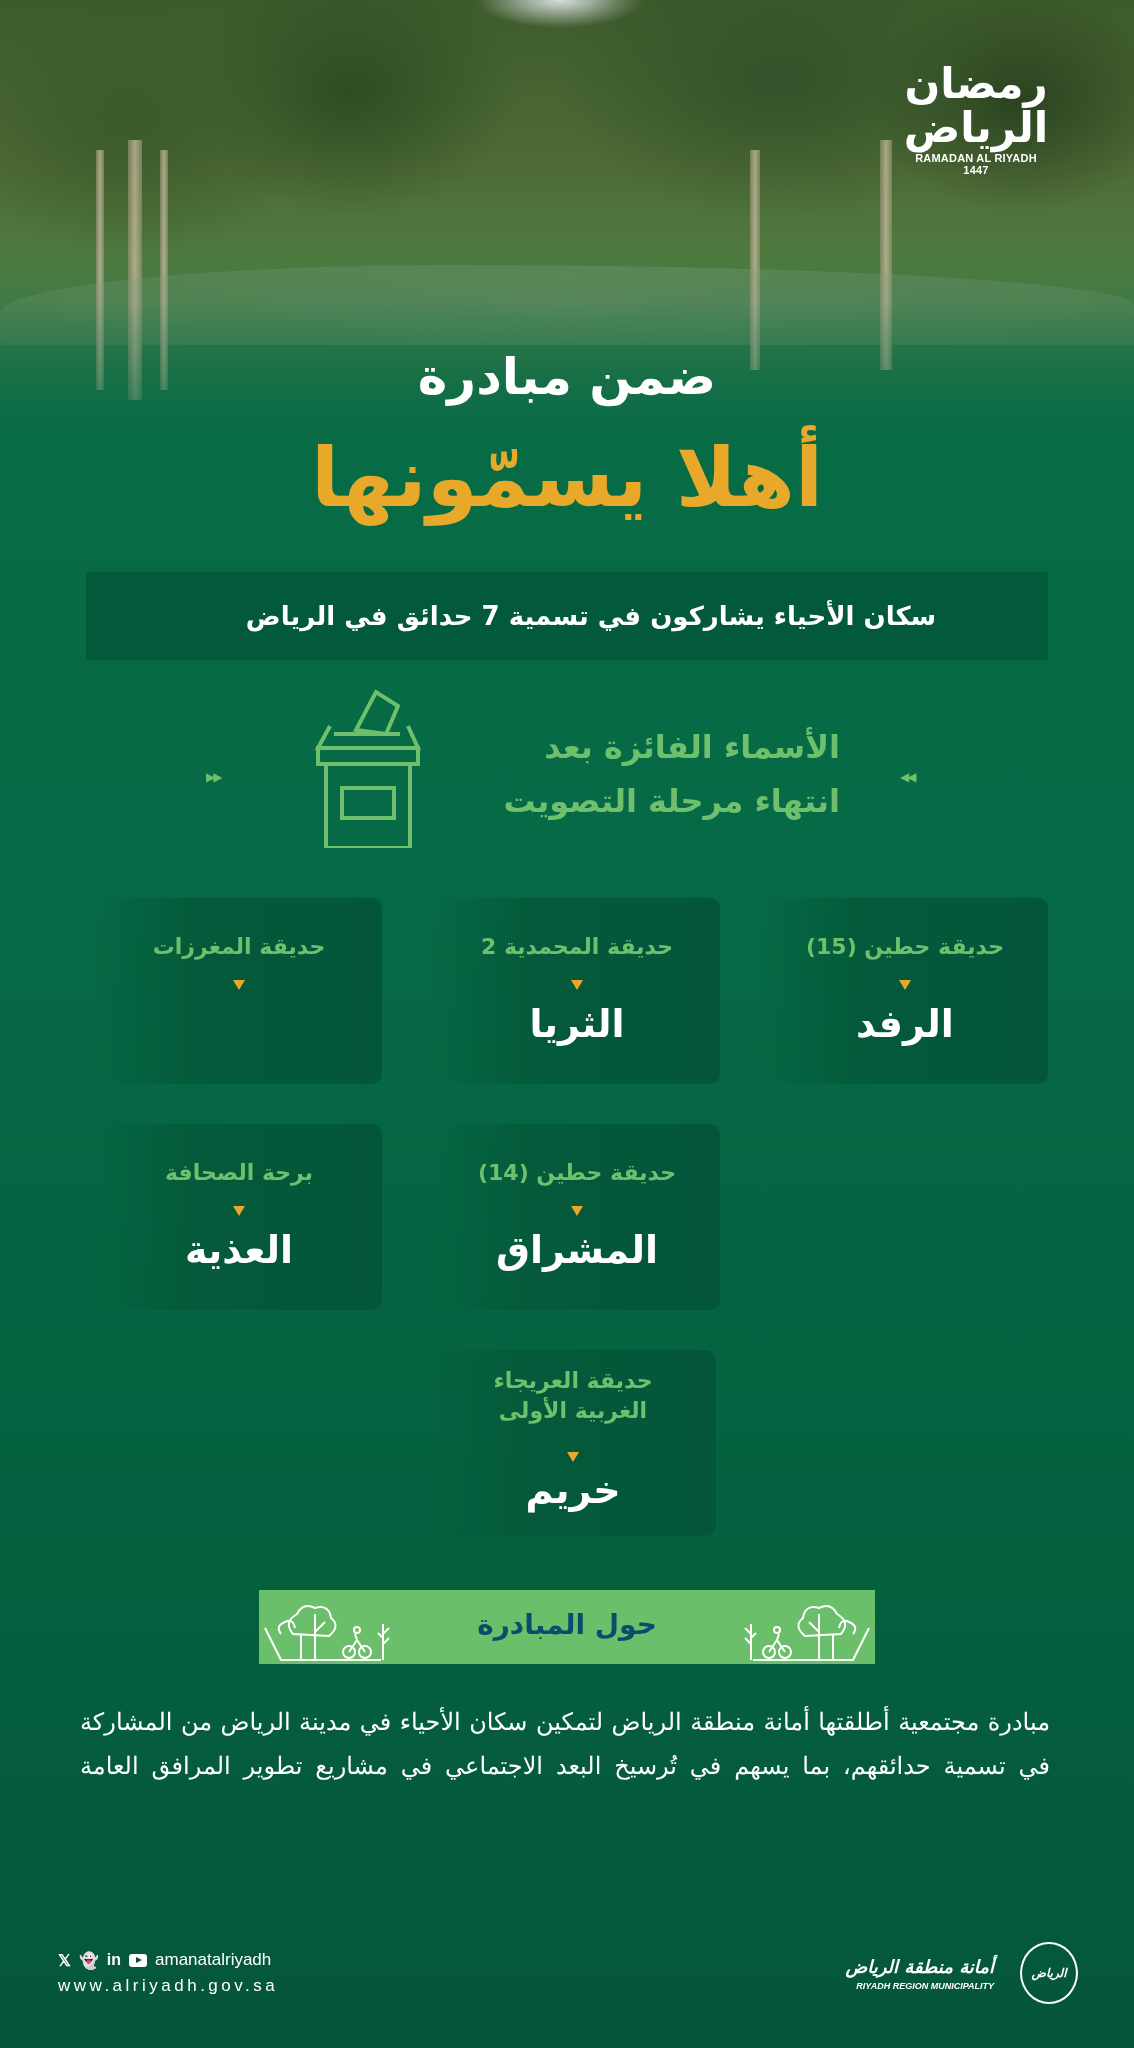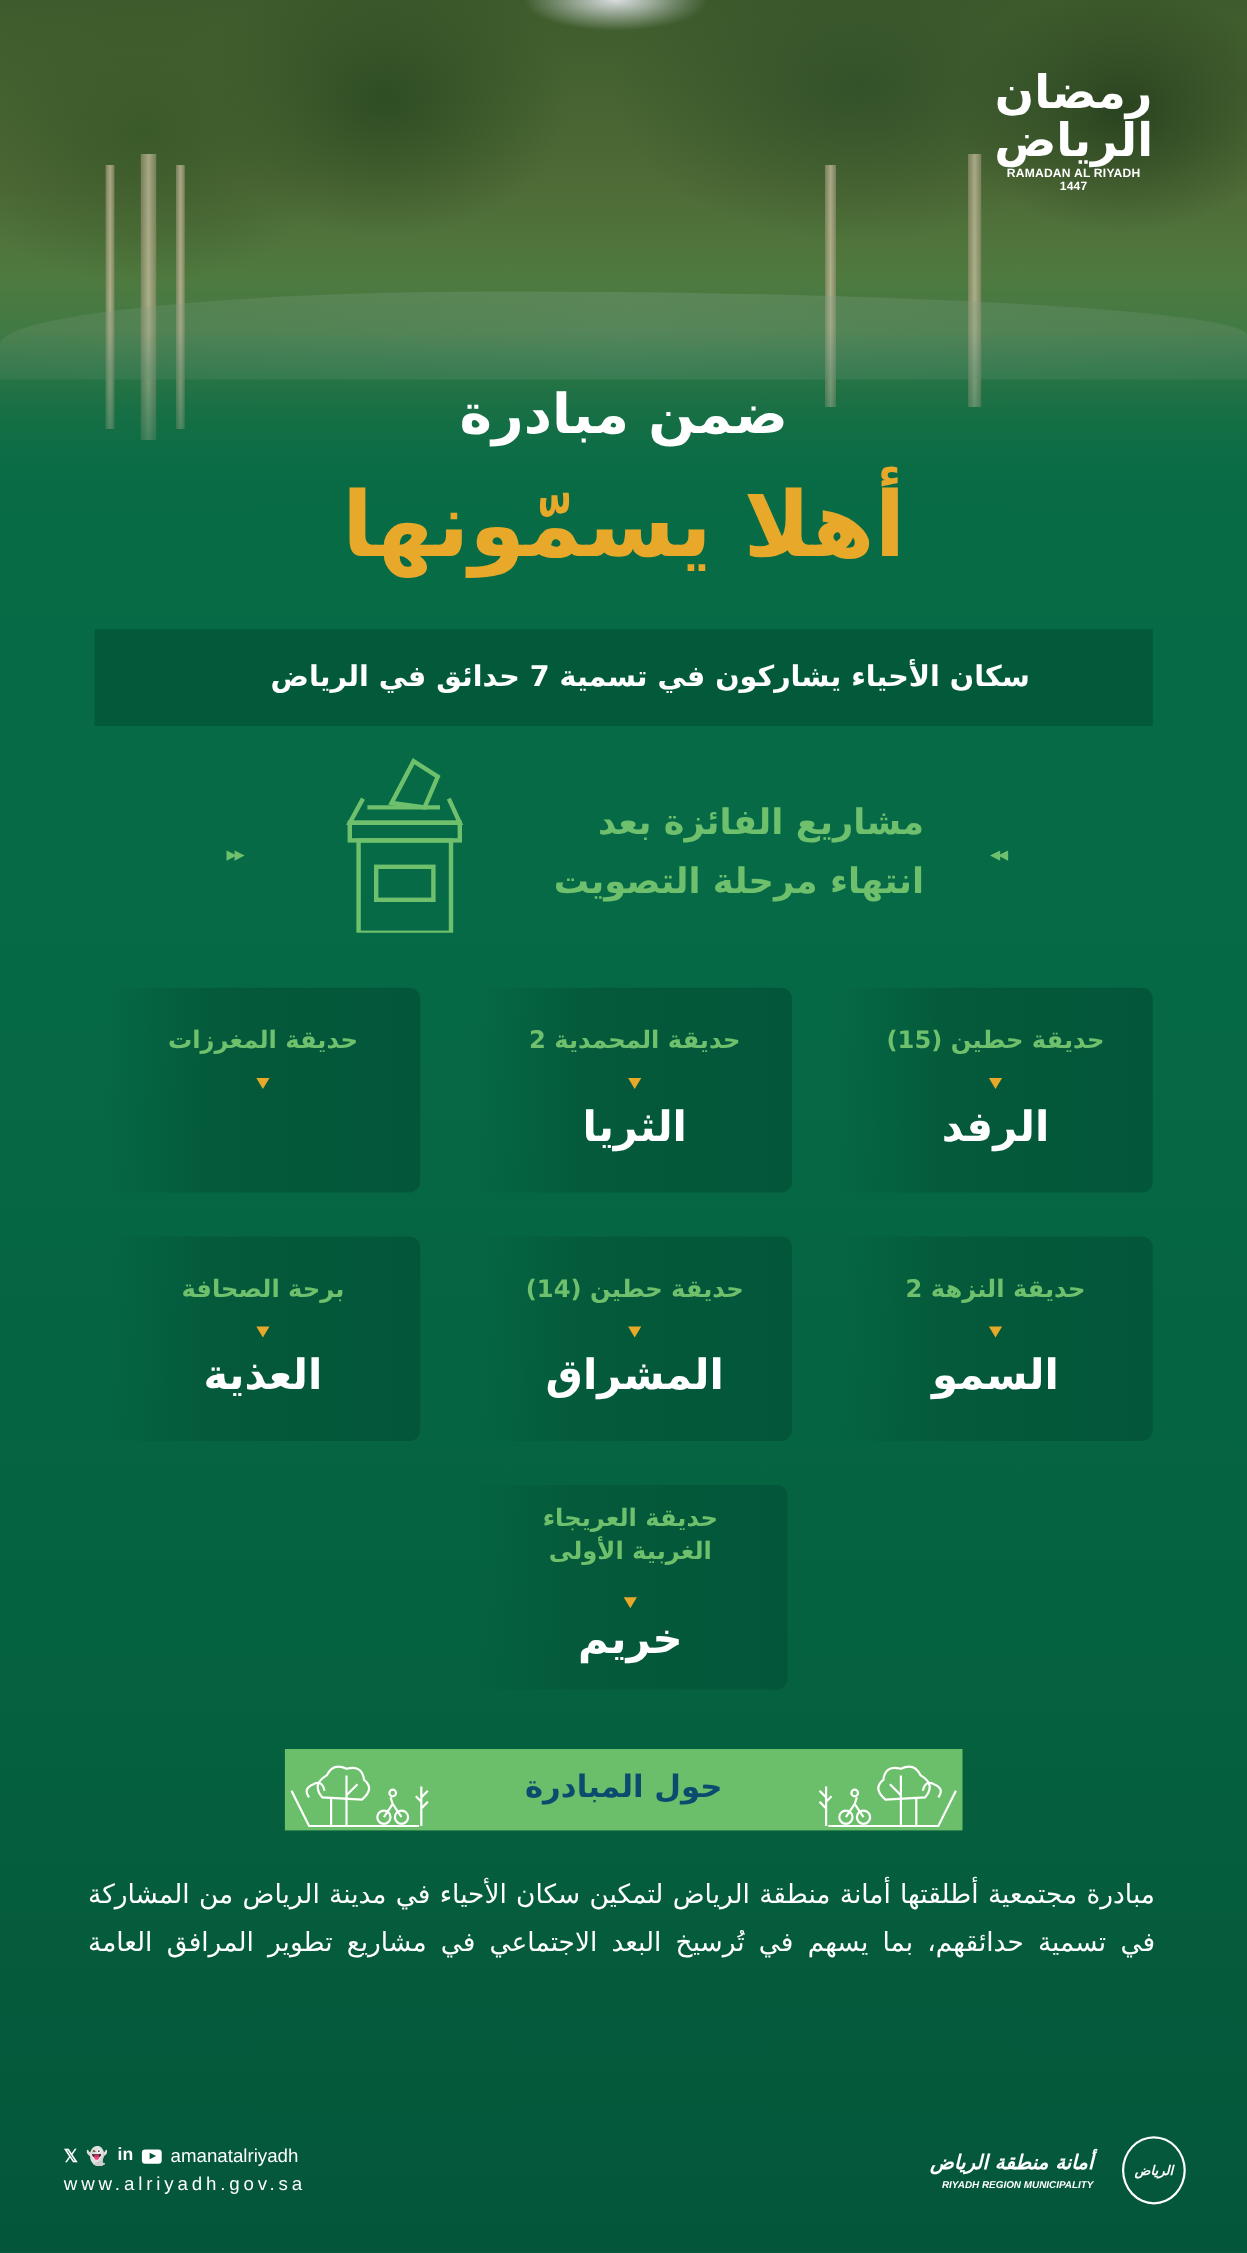--- a/index.html
+++ b/index.html
@@ -87,21 +87,21 @@
   .about {
     position: absolute; left: 259px; top: 1590px; width: 616px; height: 74px; background: #6cbf6a;
   }
   .about .label {
     position: absolute; left: 0; right: 0; top: 18px; text-align: center;
     font-size: 28px; color: #0c4a6e; font-weight: bold; direction: rtl;
   }
   .deco { position: absolute; top: 4px; width: 140px; height: 68px; }
   .desc {
     position: absolute; left: 80px; top: 1700px; width: 970px; direction: rtl; text-align: justify;
-    font-size: 24px; line-height: 44px; color: #fff; text-align-last: justify;
+    font-size: 24px; line-height: 44px; color: #fff; text-align-last: justify; font-family: Liberation Serif, serif;
   }
   
   .footer-left { position: absolute; left: 58px; top: 1950px; }
   .social { display: flex; align-items: center; gap: 8px; font-family: "Liberation Sans", sans-serif; font-size: 17px; color: #fff; }
   .social .ic { font-weight: bold; font-size: 16px; }
   .yt { display: inline-block; width: 18px; height: 13px; background: #fff; border-radius: 3px; position: relative; }
   .yt:after { content: ""; position: absolute; left: 7px; top: 3px; border-left: 6px solid #03563a; border-top: 3.5px solid transparent; border-bottom: 3.5px solid transparent; }
   .url { font-family: "Liberation Sans", sans-serif; font-size: 17px; letter-spacing: 3.5px; color: #fff; margin-top: 6px; }
   .footer-right { position: absolute; right: 56px; top: 1942px; display: flex; align-items: center; gap: 26px; font-style: italic; }
   .muni-text { text-align: right; }
@@ -143,46 +143,41 @@
       <g fill="none" stroke="#6fc06d" stroke-width="4">
         <polygon points="60,42 80,4 102,18 90,46"></polygon>
         <line x1="38" y1="46" x2="104" y2="46"></line>
         <polyline points="34,38 22,60 122,60 112,38"></polyline>
         <rect x="22" y="60" width="100" height="16"></rect>
         <rect x="30" y="76" width="84" height="84"></rect>
         <rect x="46" y="100" width="52" height="30"></rect>
       </g>
     </svg>
     <div class="vote-text">
-      <div>مشاريع الفائزة بعد</div>
+      <div>الأسماء الفائزة بعد</div>
       <div>انتهاء مرحلة التصويت</div>
     </div>
     <div class="arrows" style="left:900px;top:90px;">◀◀</div>
   </div>
 
   <div class="card" style="left:762px;top:898px;">
     <div class="src">حديقة حطين (15)</div>
     <div class="tri" style="top:82px;"></div>
     <div class="name" style="top:104px;">الرفد</div>
   </div>
   <div class="card" style="left:434px;top:898px;">
     <div class="src">حديقة المحمدية 2</div>
     <div class="tri" style="top:82px;"></div>
     <div class="name" style="top:104px;">الثريا</div>
   </div>
   <div class="card" style="left:96px;top:898px;">
     <div class="src">حديقة المغرزات</div>
     <div class="tri" style="top:82px;"></div>
   </div>
 
-  <div class="card" style="left:762px;top:1124px;">
-    <div class="src">حديقة النزهة 2</div>
-    <div class="tri" style="top:82px;"></div>
-    <div class="name" style="top:104px;">السمو</div>
-  </div>
   <div class="card" style="left:434px;top:1124px;">
     <div class="src">حديقة حطين (14)</div>
     <div class="tri" style="top:82px;"></div>
     <div class="name" style="top:104px;">المشراق</div>
   </div>
   <div class="card" style="left:430px;top:1350px;">
     <div class="src" style="top:16px;">
       <div>حديقة العريجاء</div>
       <div>الغربية الأولى</div>
     </div>

